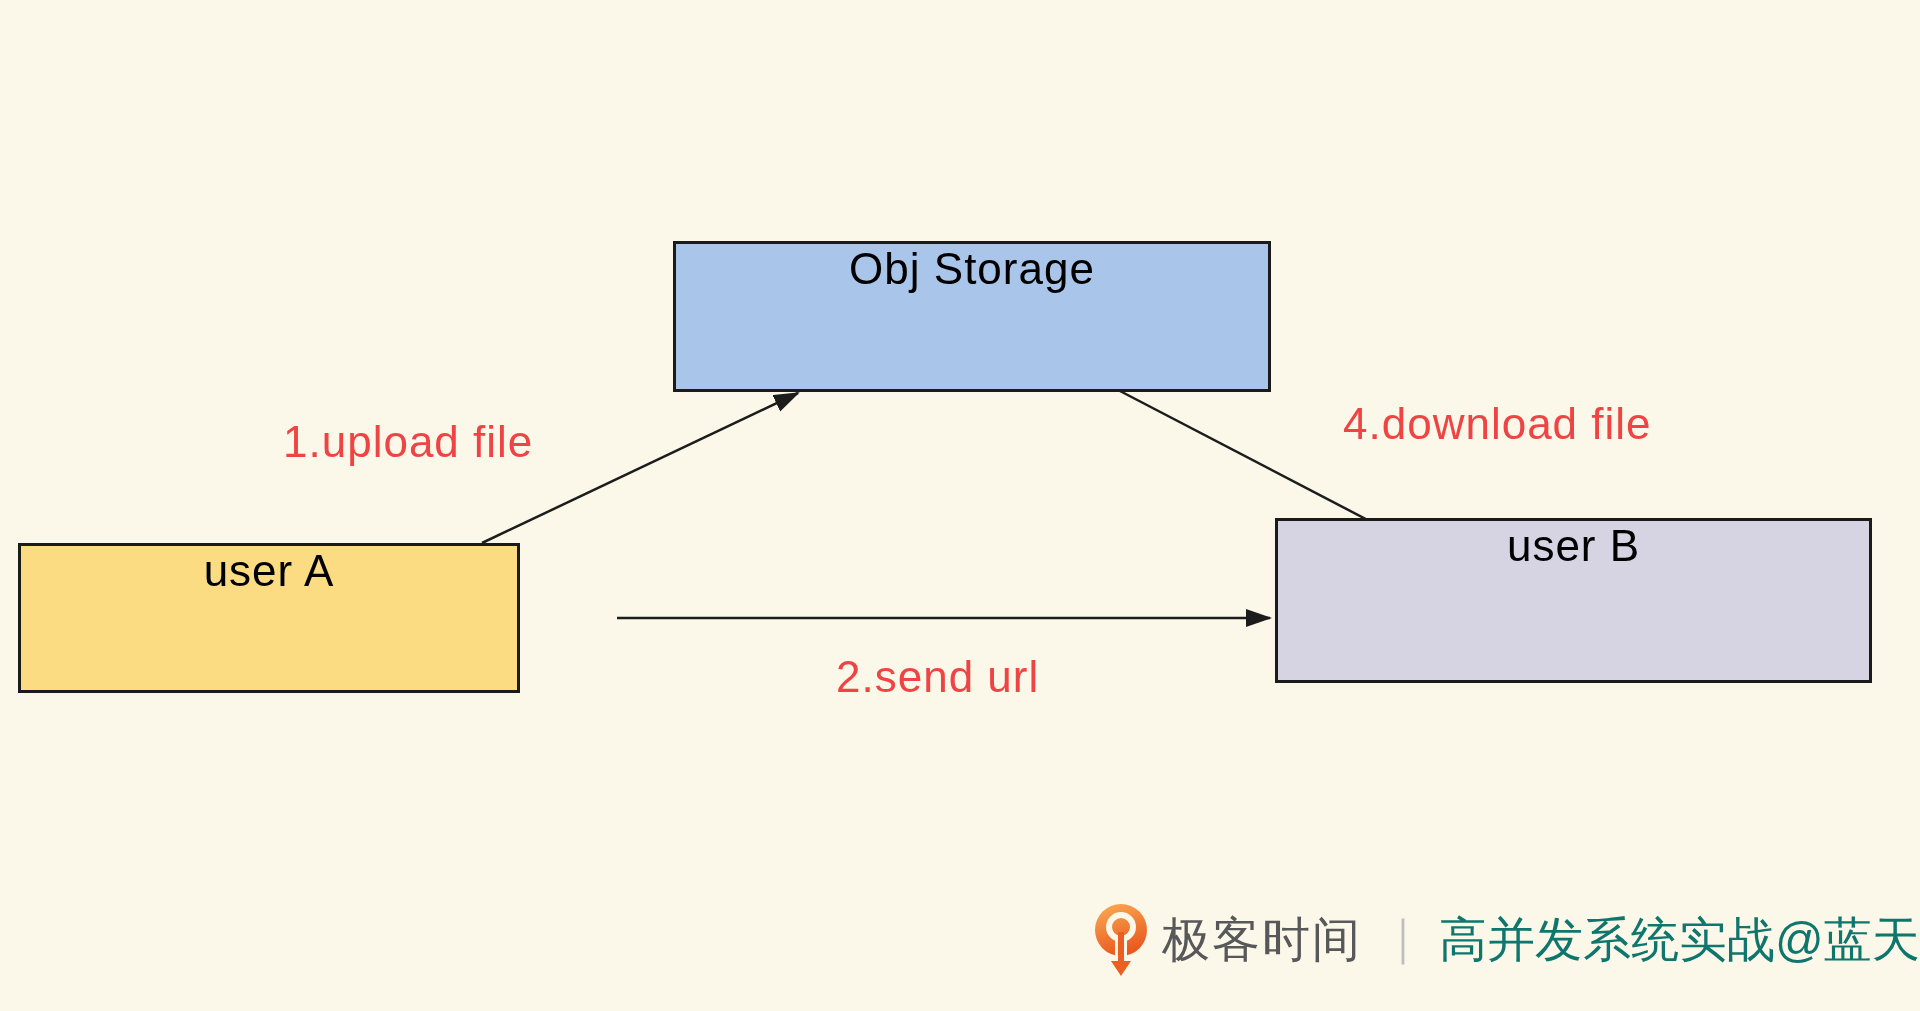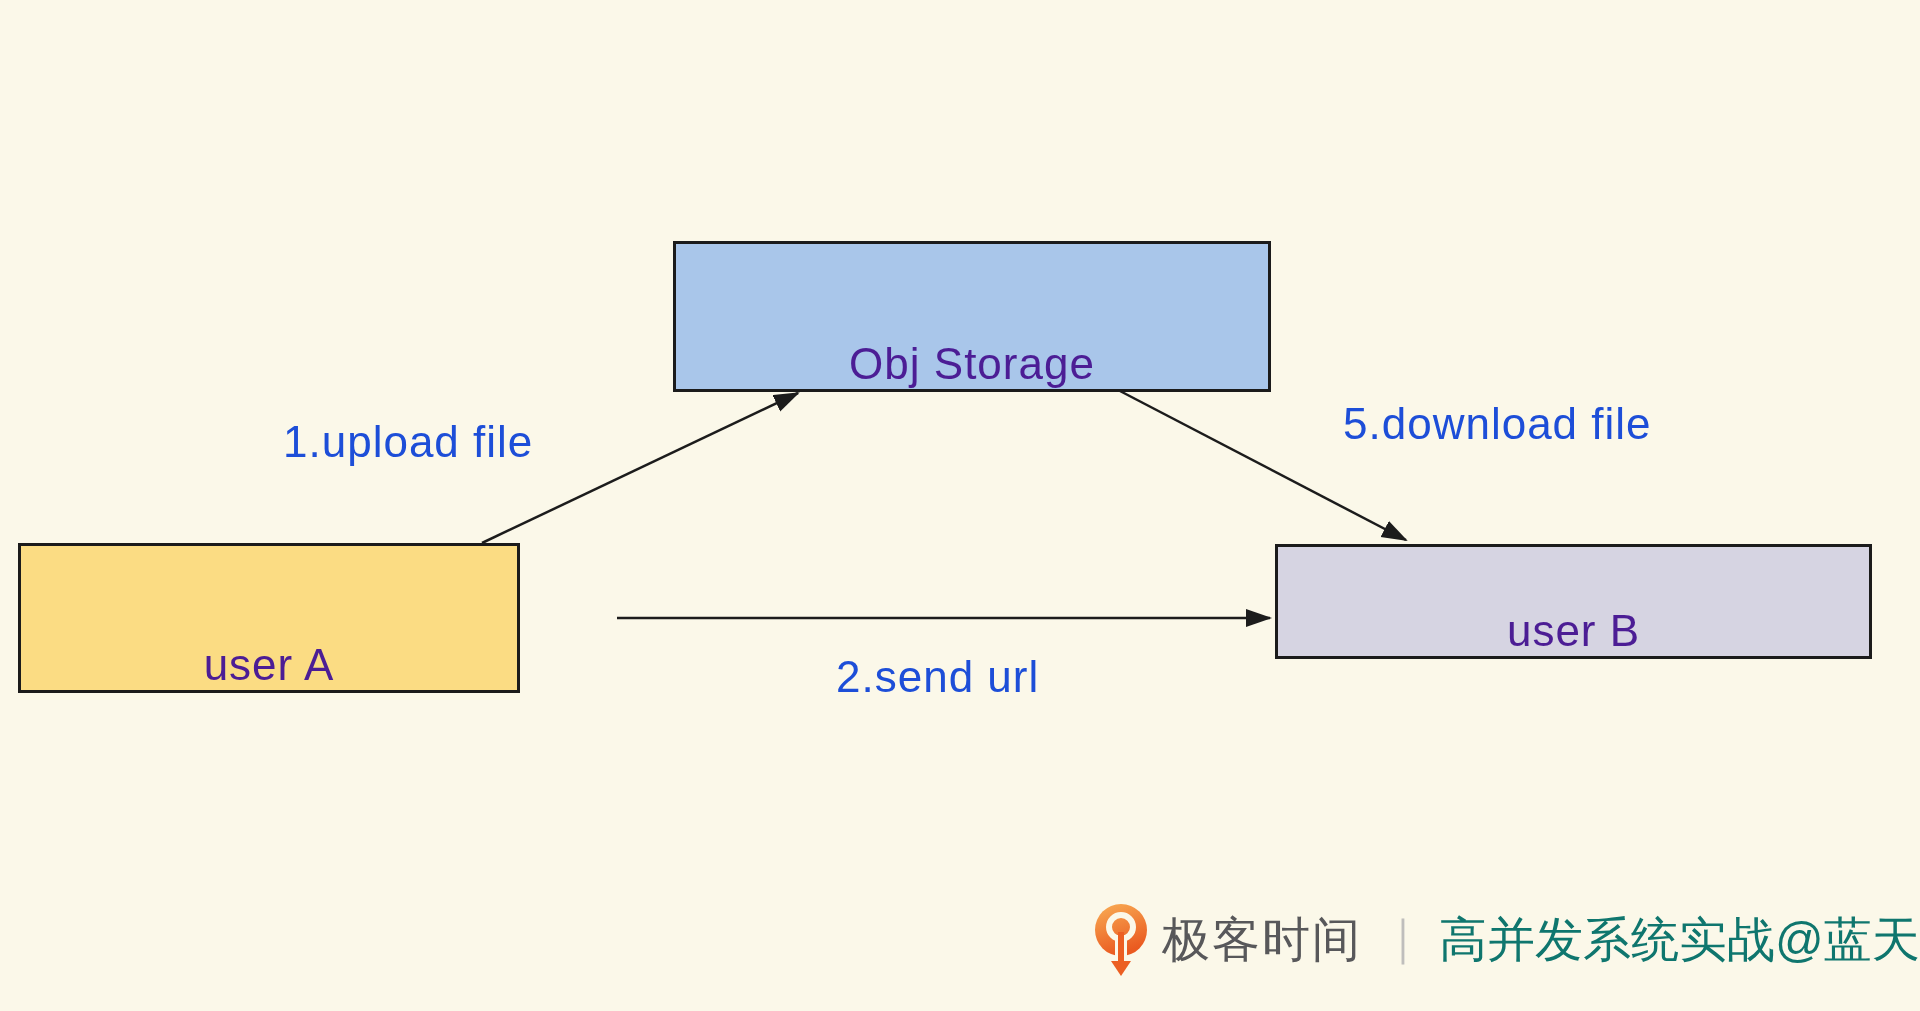--- a/index.html
+++ b/index.html
@@ -7,30 +7,30 @@
     position:relative;
     width:1920px;height:1011px;
     background:#fbf8e9;
     overflow:hidden;
     font-family:"Liberation Sans", sans-serif;
   }
   .node{
     position:absolute;
     box-sizing:border-box;
     border:3px solid #1b1b1b;
-    display:flex;align-items:flex-end;justify-content:center;
-    font-size:44px;color:#4c1d95;letter-spacing:1px;
+    display:flex;align-items:flex-start;justify-content:center;
+    font-size:44px;color:#000000;letter-spacing:1px;
   }
   #node-obj-storage{left:673px;top:241px;width:598px;height:151px;background:#a9c6ea;}
   #node-user-a{left:18px;top:543px;width:502px;height:150px;background:#fbdc83;}
-  #node-user-b{left:1275px;top:544px;width:597px;height:115px;background:#d6d4e2;}
+  #node-user-b{left:1275px;top:518px;width:597px;height:165px;background:#d6d4e2;}
   .arrows{position:absolute;left:0;top:0;width:1920px;height:1011px;}
   .edge-label{
     position:absolute;
-    font-size:44px;color:#1d4ed8;letter-spacing:1px;
+    font-size:44px;color:#ef4444;letter-spacing:1px;
     white-space:nowrap;
   }
   #label-upload{left:283px;top:417px;}
   #label-send{left:836px;top:652px;}
   #label-download{left:1343px;top:399px;}
   .footer{
     position:absolute;left:1094px;top:904px;
     display:flex;align-items:center;
   }
   .footer .logo{width:56px;height:72px;margin-right:12px;}
@@ -59,21 +59,21 @@
   </div>
   <div class="node" id="node-user-a">
     <span>user A</span>
   </div>
   <div class="node" id="node-user-b">
     <span>user B</span>
   </div>
 
   <div class="edge-label" id="label-upload">1.upload file</div>
   <div class="edge-label" id="label-send">2.send url</div>
-  <div class="edge-label" id="label-download">5.download file</div>
+  <div class="edge-label" id="label-download">4.download file</div>
 
   <div class="footer">
     <svg class="logo" viewBox="0 0 56 72">
       <defs>
         <linearGradient id="lg" x1="0" y1="0" x2="0.35" y2="1">
           <stop offset="0" stop-color="#f9ae55"></stop>
           <stop offset="1" stop-color="#ea5a20"></stop>
         </linearGradient>
       </defs>
       <circle cx="27" cy="26" r="26" fill="url(#lg)"></circle>

